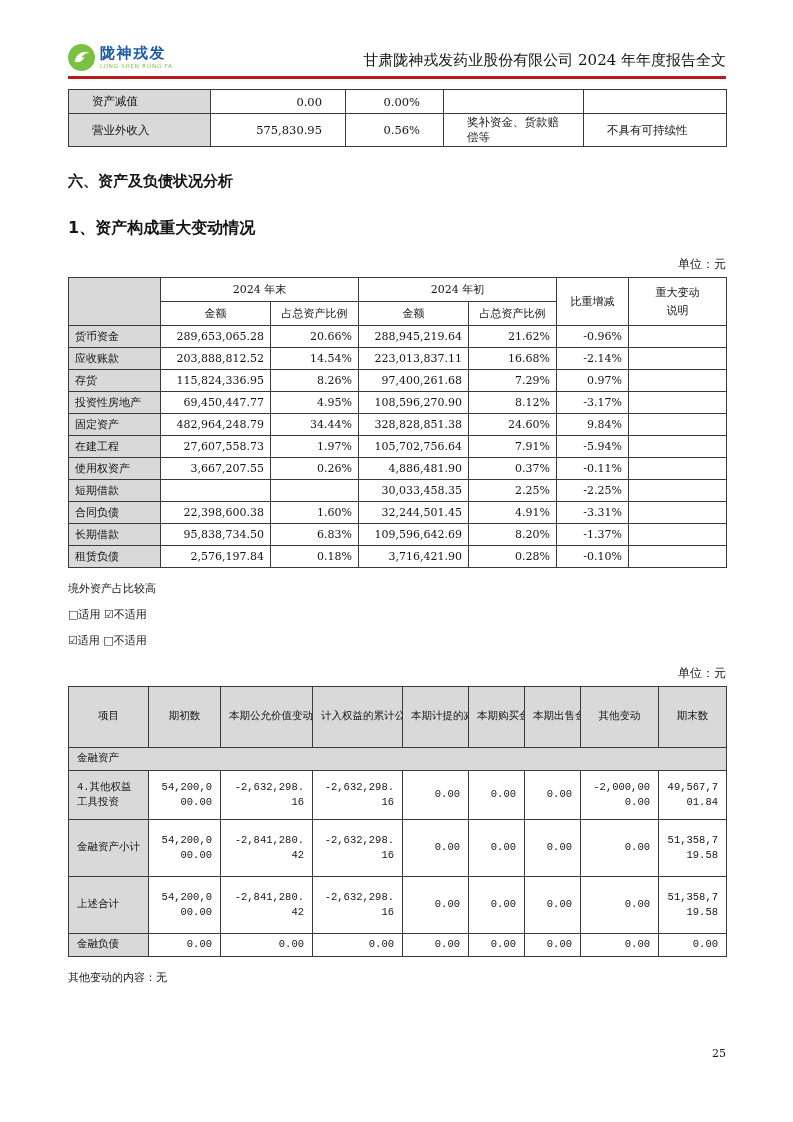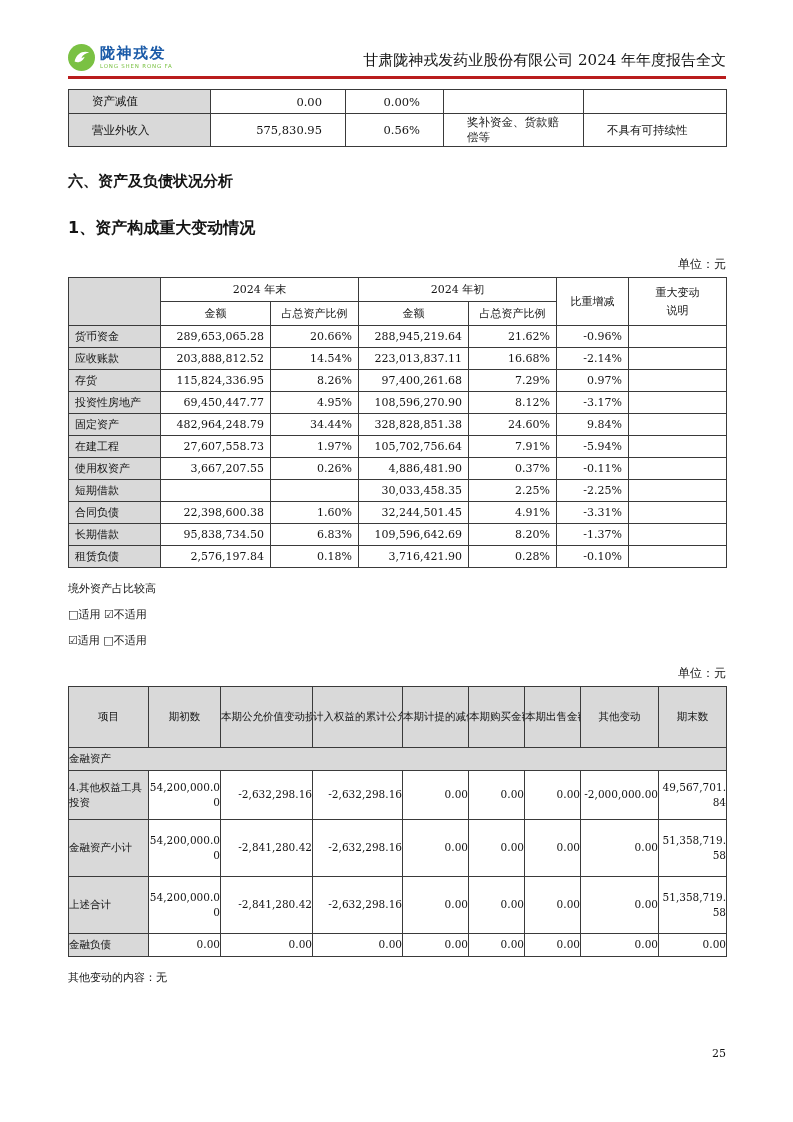--- a/index.html
+++ b/index.html
@@ -35,21 +35,21 @@
   .unit{font-size:12px;text-align:right;margin-top:17px;margin-bottom:4px;}
   .plain{font-size:11px;margin-top:13px;}
   .chk{font-size:11px;margin-top:11px;}
   
   .ta{font-size:11px;border-radius:18px;}
   .ta td{padding:1px 6px;height:19px;}
   .ta .hd{text-align:center;padding:2px 2px;}
   .nh{display:inline-block;width:46px;line-height:1.6;}
   
   .tf{font-size:10.5px;}
-  .tf td{padding:2px 0;word-break:break-all;line-height:1.45;}
+  .tf td{padding:2px 8px;word-break:break-all;line-height:1.45;font-family:Liberation Mono, monospace;}
   .tf td.hd{text-align:center;height:56px;word-break:keep-all;}
   .tf tr.rtall td{height:44px;}
   .tf tr.rtall2 td{height:52px;}
   .tf tr.rshort td{height:18px;}
   .pgnum{position:absolute;right:67px;bottom:62px;font-size:11px;}
 </style>
 </head>
 <body>
 
 <div class="page">

